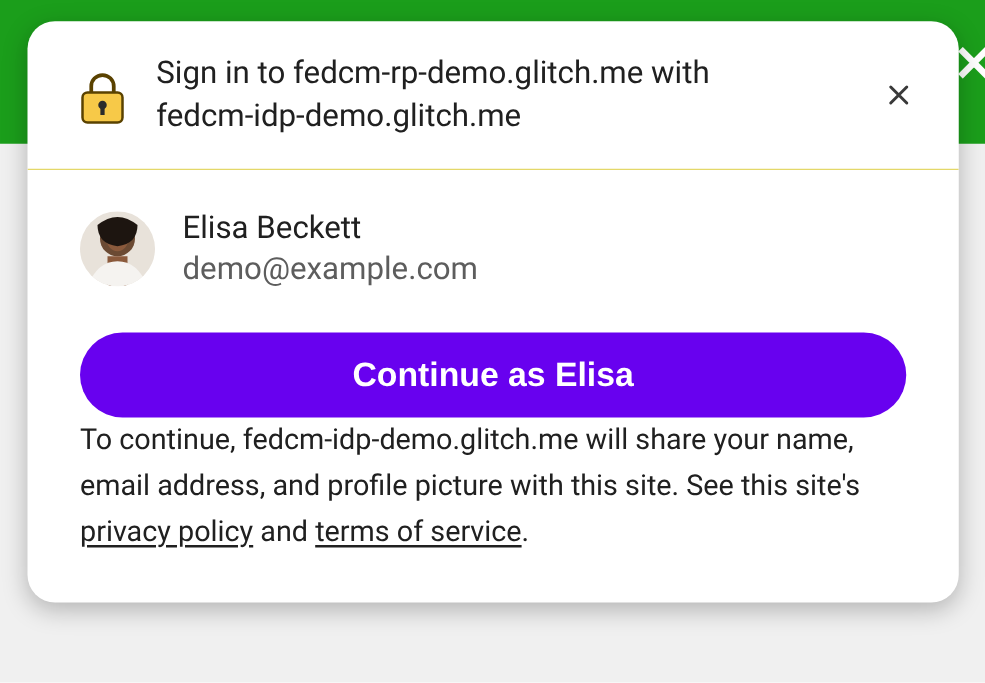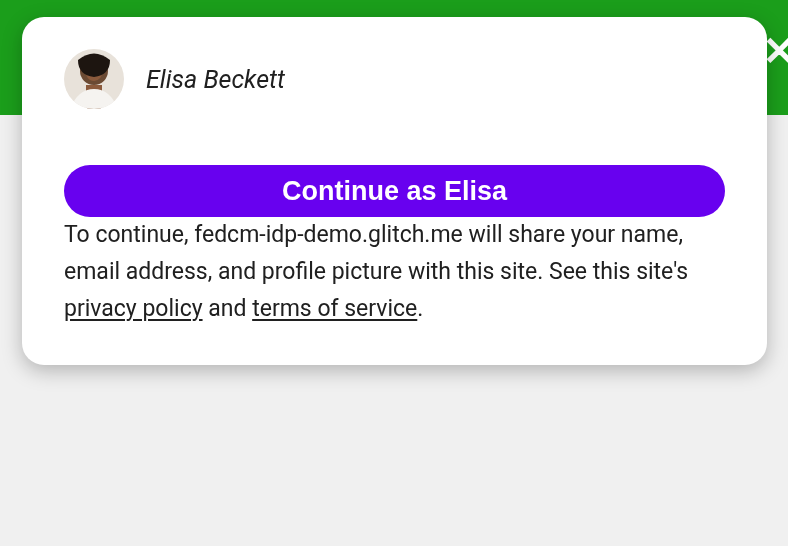--- a/index.html
+++ b/index.html
@@ -57,37 +57,36 @@
       color: #3a3a3a;
     }
     .close-btn svg { width: 22px; height: 22px; }
     .dialog-body {
       padding: 32px 42px 38px 42px;
     }
     .account-row {
       display: flex;
       align-items: center;
       gap: 22px;
-      font-style: italic;
     }
     .avatar {
       width: 60px;
       height: 60px;
       border-radius: 50%;
       flex-shrink: 0;
       overflow: hidden;
     }
     .avatar svg { width: 100%; height: 100%; display: block; }
     .account-info { display: flex; flex-direction: column; gap: 4px; }
     .account-name { font-size: 25px; color: #202020; }
     .account-email { font-size: 25px; color: #5d5d5d; }
     .continue-btn {
-      margin-top: 56px;
+      margin-top: 36px;
       width: 100%;
-      height: 52px;
+      height: 68px;
       border-radius: 40px;
       background: #6801ef;
       color: #fff;
       border: none;
       font-size: 27px;
       font-weight: 700;
       cursor: pointer;
     }
     .disclosure {
       font-size: 23px;
@@ -110,35 +109,55 @@
       font-weight: 700;
     }
   </style>
 </head>
 <body>
 
 <div class="green-bar"></div>
 <div class="bg-x">✕</div>
 
 <div class="dialog">
+  <div class="dialog-header">
+    <div class="lock-icon">
+      <svg viewBox="0 0 36 42">
+        <rect x="2" y="16" width="32" height="24" rx="4" fill="#f7c948" stroke="#5a4200" stroke-width="2"></rect>
+        <path d="M9 16 V11 a9 9 0 0 1 18 0 V16" fill="none" stroke="#5a4200" stroke-width="3"></path>
+        <circle cx="18" cy="26" r="3.4" fill="#2b2b2b"></circle>
+        <rect x="16.3" y="27" width="3.4" height="7" fill="#2b2b2b"></rect>
+      </svg>
+    </div>
+    <div class="title-text">
+      <span>Sign in to fedcm-rp-demo.glitch.me with</span><br>
+      <span>fedcm-idp-demo.glitch.me</span>
+    </div>
+    <div class="close-btn">
+      <svg viewBox="0 0 24 24">
+        <path d="M5 5 L19 19 M19 5 L5 19" stroke="#3a3a3a" stroke-width="2.6" stroke-linecap="round"></path>
+      </svg>
+    </div>
+  </div>
 
   <div class="dialog-body">
     <div class="account-row">
       <div class="avatar">
         <svg viewBox="0 0 60 60">
           <rect width="60" height="60" fill="#e8e2da"></rect>
           <circle cx="30" cy="22" r="14" fill="#6b4a33"></circle>
           <ellipse cx="30" cy="21" rx="9" ry="11" fill="#8b5a3c"></ellipse>
           <path d="M14 11 Q30 -2 46 11 Q46 26 30 28 Q14 26 14 11" fill="#1d1510"></path>
           <rect x="22" y="36" width="16" height="24" fill="#8b5a3c"></rect>
           <path d="M6 60 Q14 40 30 40 Q46 40 54 60 Z" fill="#f5f3f0"></path>
         </svg>
       </div>
       <div class="account-info">
         <div class="account-name">Elisa Beckett</div>
+        <div class="account-email">demo@example.com</div>
       </div>
     </div>
 
     <button class="continue-btn">Continue as Elisa</button>
 
     <div class="disclosure">
       <span>To continue, fedcm-idp-demo.glitch.me will share your name, email address, and profile picture with this site. See this site's </span><a>privacy policy</a><span> and </span><a>terms of service</a><span>.</span>
     </div>
   </div>
 </div>

